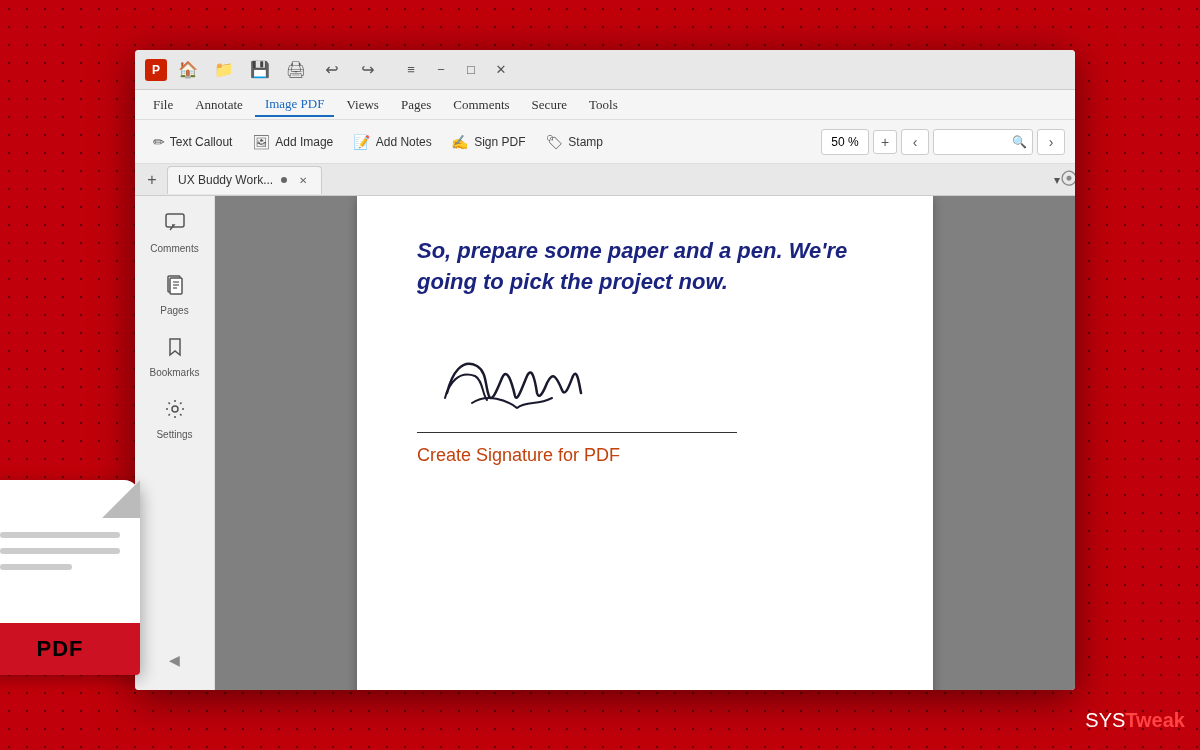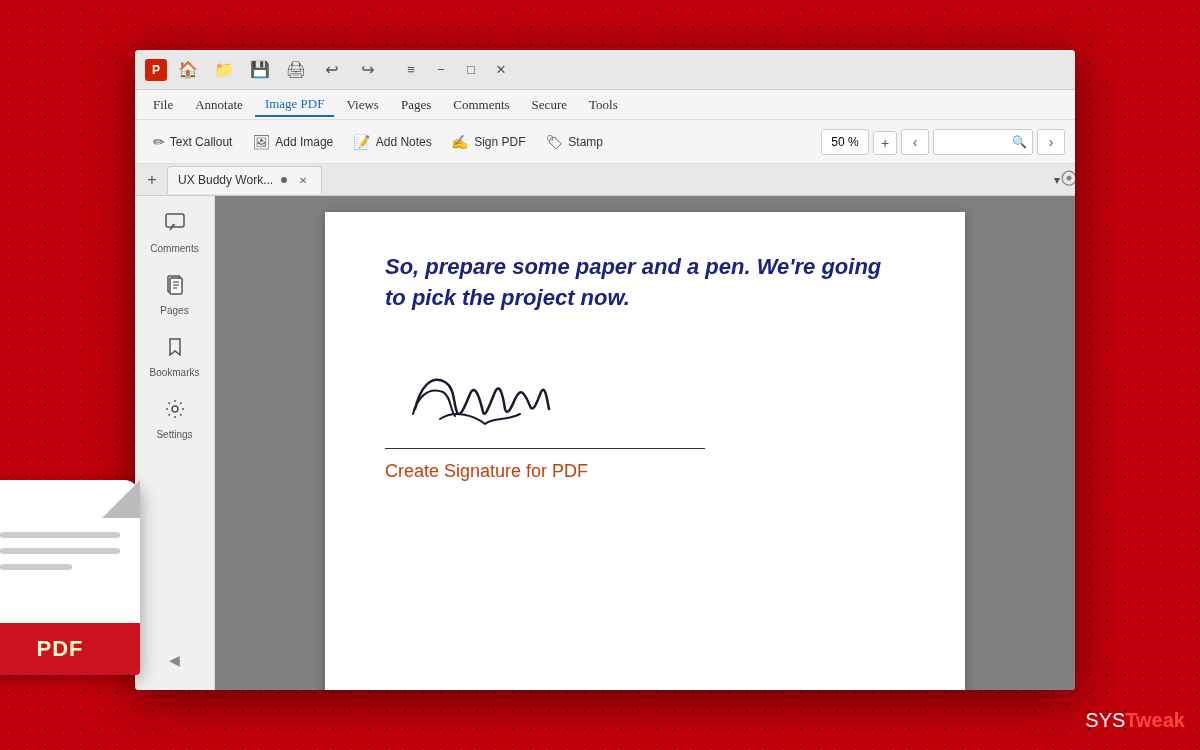--- a/index.html
+++ b/index.html
@@ -156,21 +156,21 @@
       white-space: nowrap;
     }
 
     .toolbar-icon {
       font-size: 14px;
       color: #555;
     }
 
     .toolbar-zoom {
       display: flex;
-      align-items: flex-end;
+      align-items: center;
       gap: 4px;
       margin-left: auto;
     }
 
     .zoom-input {
       width: 48px;
       height: 26px;
       border: 1px solid #ccc;
       background: white;
       text-align: center;
@@ -378,23 +378,23 @@
       background: #808080;
       overflow: hidden;
       position: relative;
       display: flex;
       align-items: flex-start;
       justify-content: center;
     }
 
     .pdf-page {
       background: white;
-      width: 640px;
+      width: 576px;
       min-height: 520px;
-      margin-top: 16px;
+      margin-top: 0;
       padding: 40px 60px;
       position: relative;
       box-shadow: 0 2px 10px rgba(0,0,0,0.3);
     }
 
     .pdf-text-content {
       font-size: 22px;
       font-weight: bold;
       color: #1a237e;
       line-height: 1.4;
@@ -483,21 +483,21 @@
       right: 0;
       height: 52px;
       background: #cc1122;
       border-radius: 0 0 4px 4px;
       display: flex;
       align-items: center;
       justify-content: center;
     }
 
     .pdf-icon-badge-text {
-      color: #fef9c3;
+      color: #000000;
       font-size: 22px;
       font-weight: 900;
       letter-spacing: 1px;
     }
 
     
     .systweak-logo {
       position: absolute;
       bottom: 18px;
       right: 15px;

